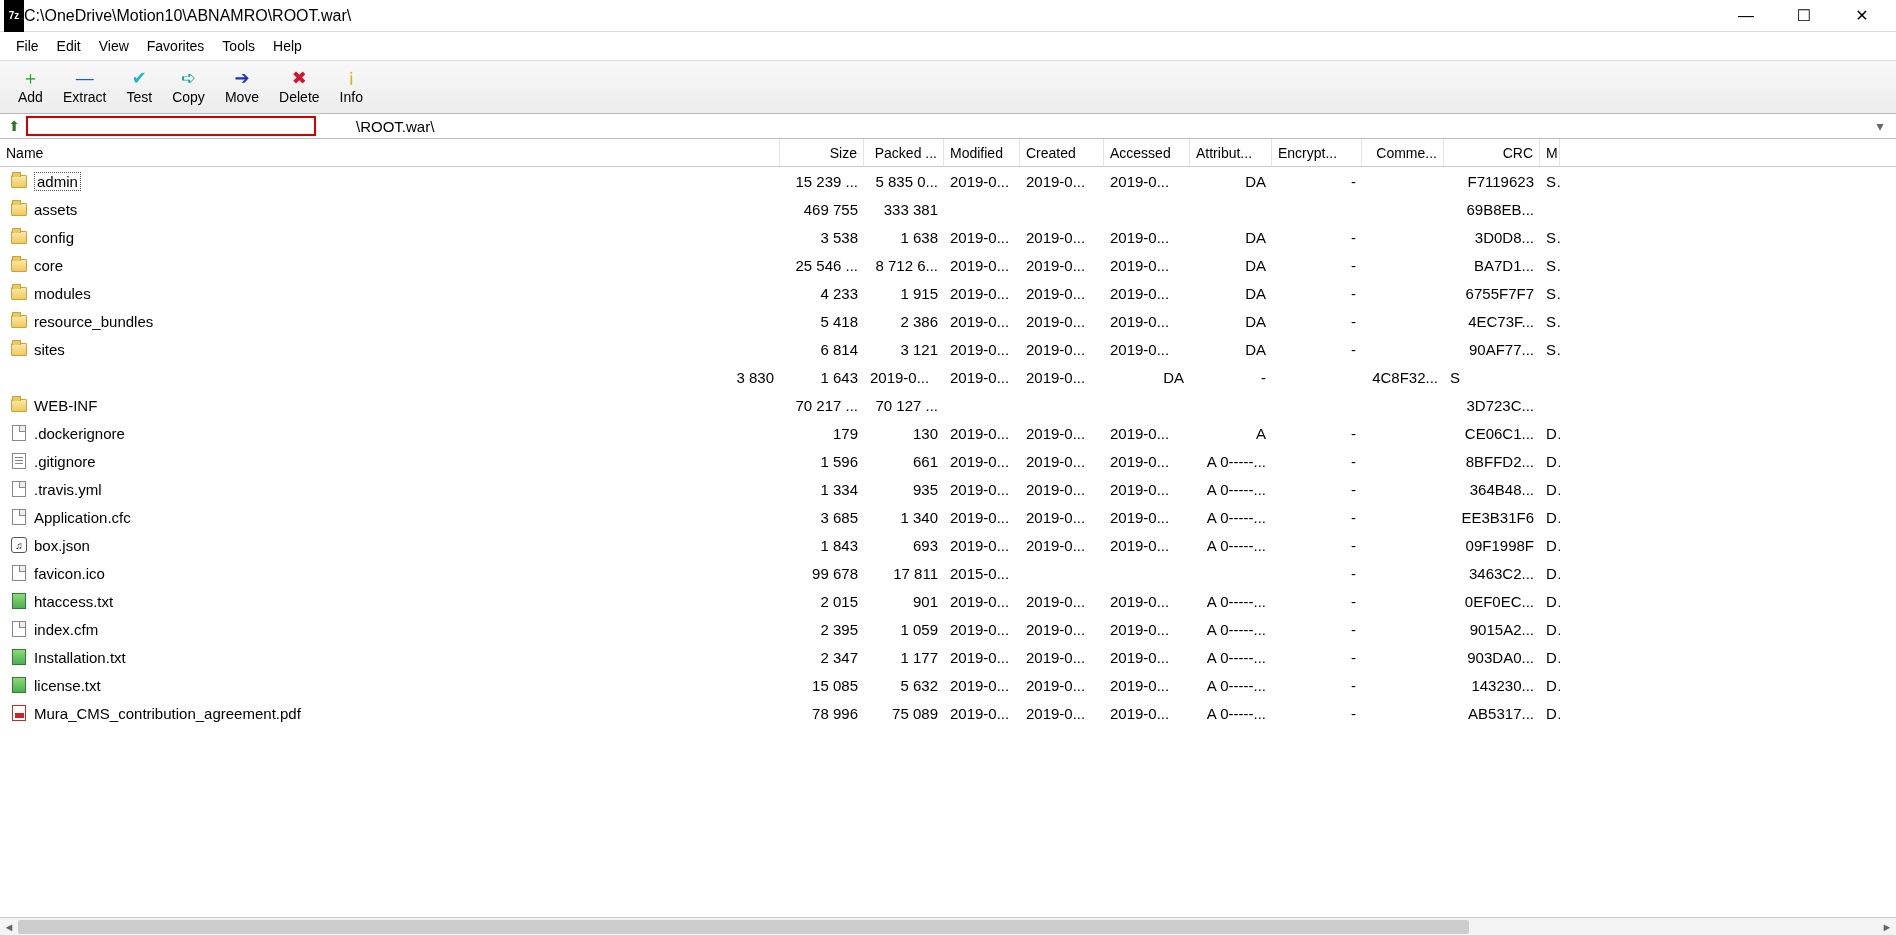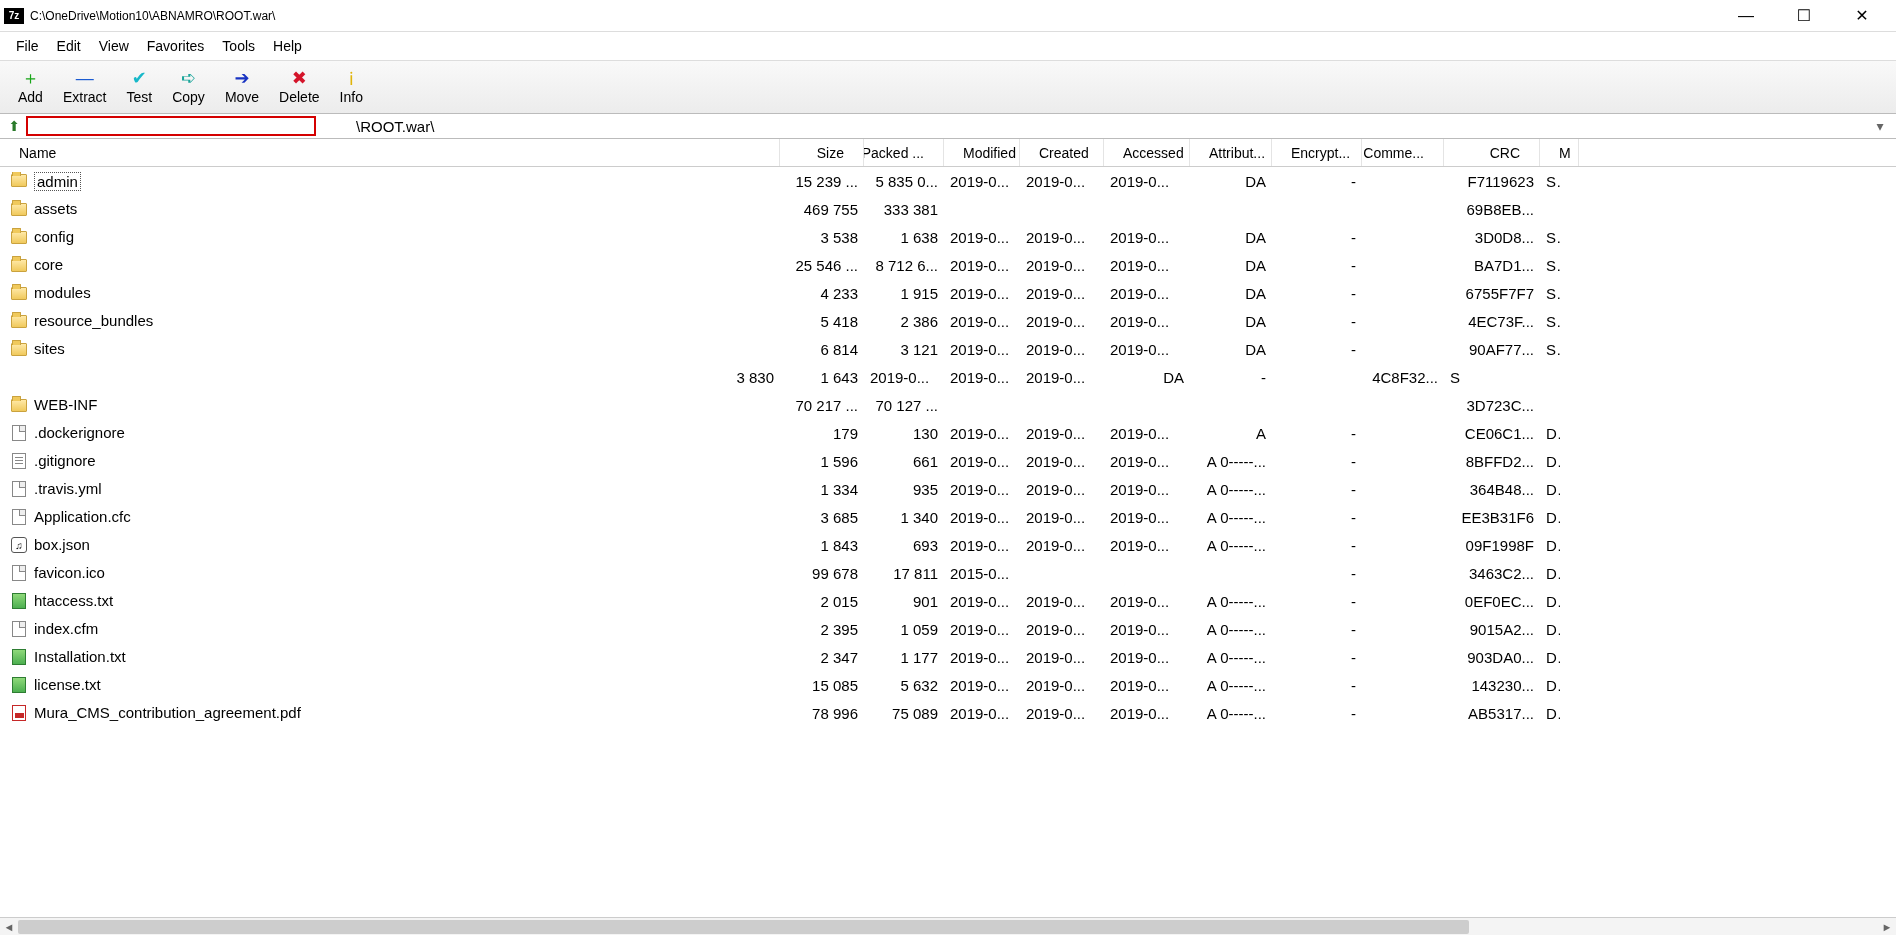--- a/index.html
+++ b/index.html
@@ -16,28 +16,27 @@
   }
   .titlebar {
     height: 32px;
     display: flex;
     align-items: center;
     padding: 0 4px;
     background: #fff;
     border-bottom: 1px solid #ddd;
   }
   .titlebar .app-icon {
-    width: 20px; height: 16px;
+    width: 20px; height: 32px;
     border: 1px solid #000;
-    margin-right: 6px;
     display: flex; align-items: center; justify-content: center;
     font-size: 10px; font-weight: bold;
     background: #000; color: #fff;
   }
-  .titlebar .title { flex: 1; font-size: 12px; }
+  .titlebar .title { flex: 1; font-size: 16px; }
   .titlebar .win-btns { display: flex; gap: 18px; padding-right: 10px; }
   .titlebar .win-btn { width: 40px; height: 28px; display:flex; align-items:center; justify-content:center; font-size:16px; cursor:pointer; }
   .menubar {
     display: flex;
     gap: 2px;
     padding: 4px 8px;
     background: #fff;
     border-bottom: 1px solid #ddd;
   }
   .menubar .menu-item { padding: 2px 8px; cursor:pointer; }
@@ -69,27 +68,27 @@
     grid-template-columns: 780px 84px 80px 76px 84px 86px 82px 90px 82px 96px 20px;
     align-items:center;
   }
   .header-row {
     border-bottom: 1px solid #ccc;
     font-size: 14px;
     color: #000;
     height: 28px;
     user-select:none;
   }
-  .header-row .hcell { padding: 0 19px; border-right: 1px solid #e4e4e4; white-space:nowrap; overflow:hidden; text-overflow:ellipsis; cursor:pointer; height:100%; display:flex; align-items:center; }
+  .header-row .hcell { padding: 0 6px; border-right: 1px solid #e4e4e4; white-space:nowrap; overflow:hidden; text-overflow:ellipsis; cursor:pointer; height:100%; display:flex; align-items:center; }
   .header-row .hcell.right { justify-content:flex-end; }
   .rows { overflow-y:scroll; overflow-x:hidden; flex:1; }
   .row { height: 28px; font-size: 15px; }
   .row .cell { padding: 0 6px; white-space:nowrap; overflow:hidden; text-overflow:ellipsis; }
   .row .cell.right { text-align:right; }
-  .row .namecell { display:flex; align-items:flex-start; gap:6px; padding-left:10px; }
+  .row .namecell { display:flex; align-items:center; gap:6px; padding-left:10px; }
   .row .icon { width:18px; height:18px; display:inline-flex; align-items:center; justify-content:center; }
   .folder-ico { width:16px; height:13px; background: linear-gradient(#ffe9a8,#f0c95c); border:1px solid #caa23e; border-radius:1px; position:relative; }
   .folder-ico::before { content:""; position:absolute; top:-4px; left:0; width:7px; height:4px; background:#f0c95c; border:1px solid #caa23e; border-bottom:none; border-radius:1px 1px 0 0; }
   .file-ico { width:14px; height:16px; background:#fff; border:1px solid #888; position:relative; }
   .file-ico::before { content:""; position:absolute; top:0; right:0; width:5px; height:5px; background:#eee; border-left:1px solid #888; border-bottom:1px solid #888;}
   .txt-ico { width:14px; height:16px; background:#fff; border:1px solid #888; position:relative; }
   .txt-ico::after { content:""; position:absolute; left:2px; top:3px; width:8px; height:1px; background:#888; box-shadow:0 3px 0 #888, 0 6px 0 #888; }
   .green-ico { width:14px; height:16px; background:linear-gradient(#8fd97a,#4caf50); border:1px solid #2e7d32; }
   .pdf-ico { width:14px; height:16px; background:#fff; border:1px solid #c62828; position:relative; }
   .pdf-ico::after { content:""; position:absolute; left:2px; bottom:2px; width:9px; height:5px; background:#c62828; }

